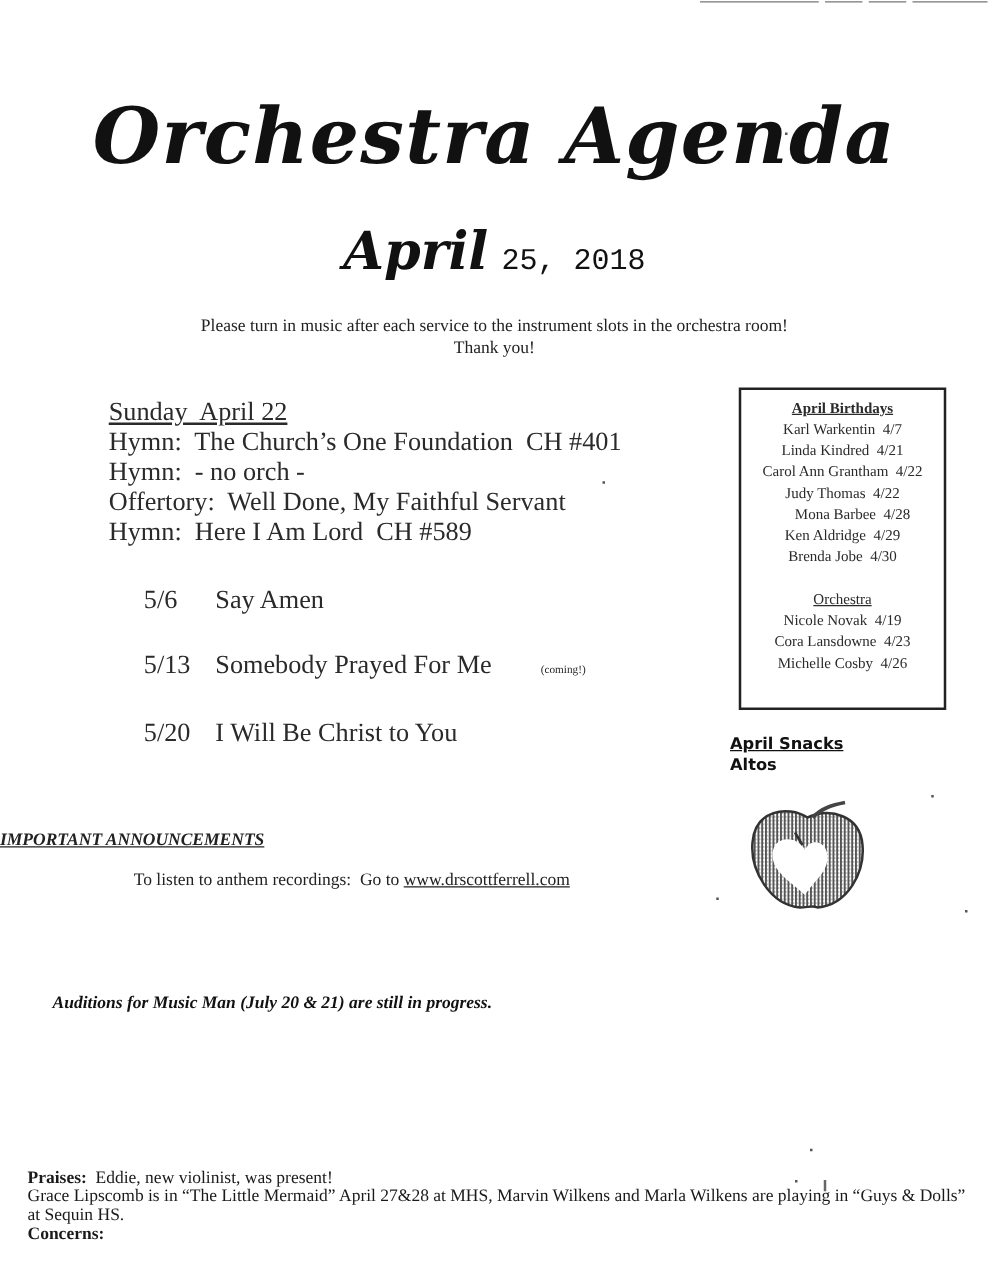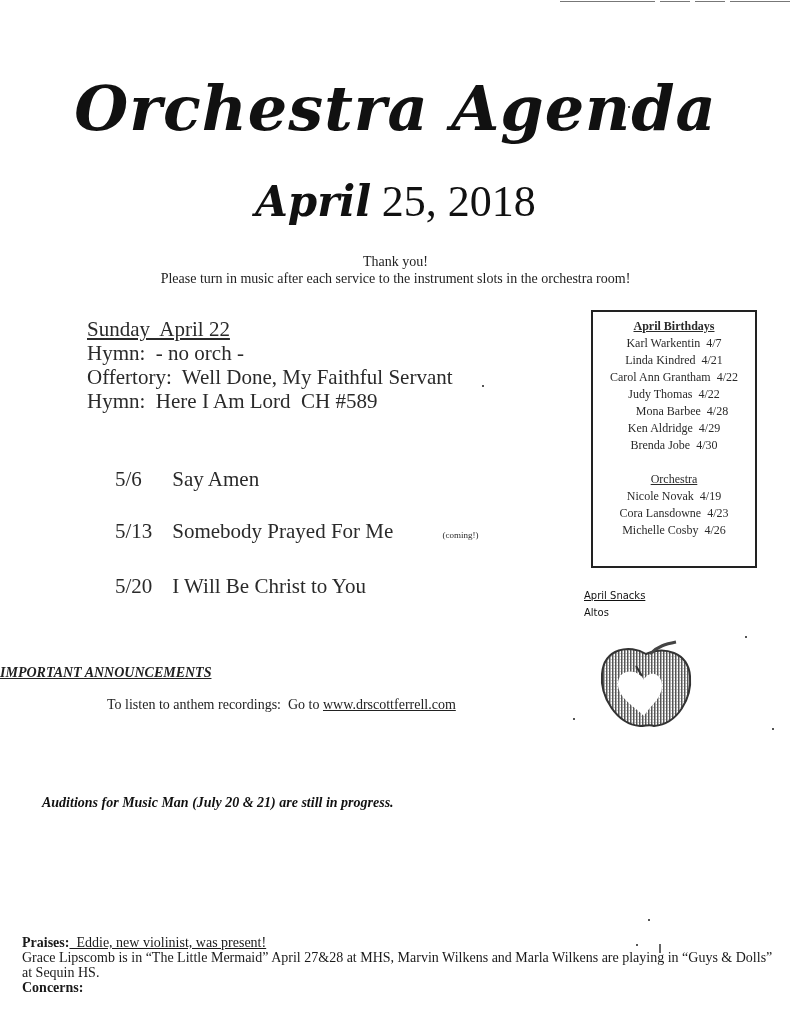--- a/index.html
+++ b/index.html
@@ -15,40 +15,40 @@
     .title {
       top: 72px; left: 0; width: 791px; text-align: center;
       font-family: "DejaVu Serif", serif; font-style: italic; font-weight: bold;
       font-size: 62px; letter-spacing: 1px; color: #111;
     }
     .date-line {
       top: 176px; left: 0; width: 791px; text-align: center;
       font-size: 42px; color: #111;
     }
     .date-line .script { font-family: "DejaVu Serif", serif; font-style: italic; font-weight: bold; }
-    .date-line .num { font-family: Liberation Serif, serif; font-size: 44px; }
+    .date-line .num { font-family: Liberation Mono, monospace; font-size: 24px; }
 
     .note { top: 253px; left: 0; width: 791px; text-align: center; font-size: 14px; line-height: 17px; color: #222; }
 
     .sunday { top: 317px; left: 87px; font-size: 21px; line-height: 24px; color: #2a2a2a; }
     .sunday .heading { text-decoration: underline; }
 
     .upcoming { left: 115px; font-size: 21px; color: #2a2a2a; }
     .upcoming .date { display: inline-block; width: 52px; }
-    .upcoming .small { font-size: 9px; margin-left: 12px; padding-left: 32px; }
+    .upcoming .small { font-size: 9px; margin-left: 2px; padding-left: 32px; }
 
     .bday-box {
       top: 310px; left: 591px; width: 162px; height: 254px;
       border: 2px solid #222; text-align: center;
       font-size: 12px; line-height: 17px; color: #2a2a2a;
     }
     .bday-box .hdr { font-weight: bold; text-decoration: underline; margin-top: 6px; }
     .bday-box .sub { text-decoration: underline; margin-top: 17px; }
 
-    .snacks { top: 587px; left: 584px; font-family: "DejaVu Sans", sans-serif; font-weight: normal; font-size: 10px; line-height: 17px; color: #111; }
+    .snacks { top: 587px; left: 584px; font-family: "DejaVu Sans", sans-serif; font-weight: bold; font-size: 13px; line-height: 17px; color: #111; }
     .snacks .hdr { text-decoration: underline; }
 
     .apple { top: 640px; left: 594px; width: 104px; height: 90px; }
 
     .ann-title { top: 665px; left: 0; width: 660px; text-align: left; font-weight: bold; font-style: italic; text-decoration: underline; font-size: 14px; color: #222; }
     .listen { top: 697px; left: 107px; font-size: 14px; color: #222; }
     .listen a { color: #222; text-decoration: underline; }
     .concerts { top: 740px; left: 0; width: 620px; text-align: center; font-weight: bold; font-style: italic; font-size: 14px; line-height: 18px; color: #111; }
     .auditions { top: 795px; left: 42px; font-weight: bold; font-style: italic; font-size: 14px; color: #111; }
 
@@ -67,26 +67,27 @@
 </div>
 
 <div class="abs title">Orchestra Agenda</div>
 
 <div class="abs date-line">
   <span class="script">April</span>
   <span class="num">25, 2018</span>
 </div>
 
 <div class="abs note">
+  <div>Please turn in music after each service to the instrument slots in the orchestra room!</div>
   <div>Thank you!</div>
-  <div>Please turn in music after each service to the instrument slots in the orchestra room!</div>
 </div>
 
 <div class="abs sunday">
   <div class="heading" style="white-space:pre;">Sunday  April 22</div>
+  <div style="white-space:pre;">Hymn:  The Church’s One Foundation  CH #401</div>
   <div style="white-space:pre;">Hymn:  - no orch -</div>
   <div style="white-space:pre;">Offertory:  Well Done, My Faithful Servant</div>
   <div style="white-space:pre;">Hymn:  Here I Am Lord  CH #589</div>
 </div>
 
 <div class="abs upcoming" style="top:467px;">
   <span class="date">5/6</span>
   <span>Say Amen</span>
 </div>
 <div class="abs upcoming" style="top:519px;">
@@ -141,21 +142,21 @@
   <span style="white-space:pre;">To listen to anthem recordings:  Go to </span><a>www.drscottferrell.com</a>
 </div>
 
 <div class="abs concerts">
 </div>
 
 <div class="abs auditions">Auditions for Music Man (July 20 &amp; 21) are still in progress.</div>
 
 <div class="abs praises">
   <div>
-    <b>Praises:</b><span style="white-space:pre;text-decoration:underline;">  Eddie, new violinist, was present!</span>
+    <b>Praises:</b><span style="white-space:pre;">  Eddie, new violinist, was present!</span>
   </div>
   <div>Grace Lipscomb is in “The Little Mermaid” April 27&amp;28 at MHS, Marvin Wilkens and Marla Wilkens are playing in “Guys &amp; Dolls” at Sequin HS.</div>
   <div><b>Concerns:</b></div>
 </div>
 
 <div class="abs dot" style="top:385px;left:482px;"></div>
 <div class="abs dot" style="top:106px;left:628px;"></div>
 <div class="abs dot" style="top:636px;left:745px;"></div>
 <div class="abs dot" style="top:728px;left:772px;"></div>
 <div class="abs dot" style="top:718px;left:573px;"></div>

